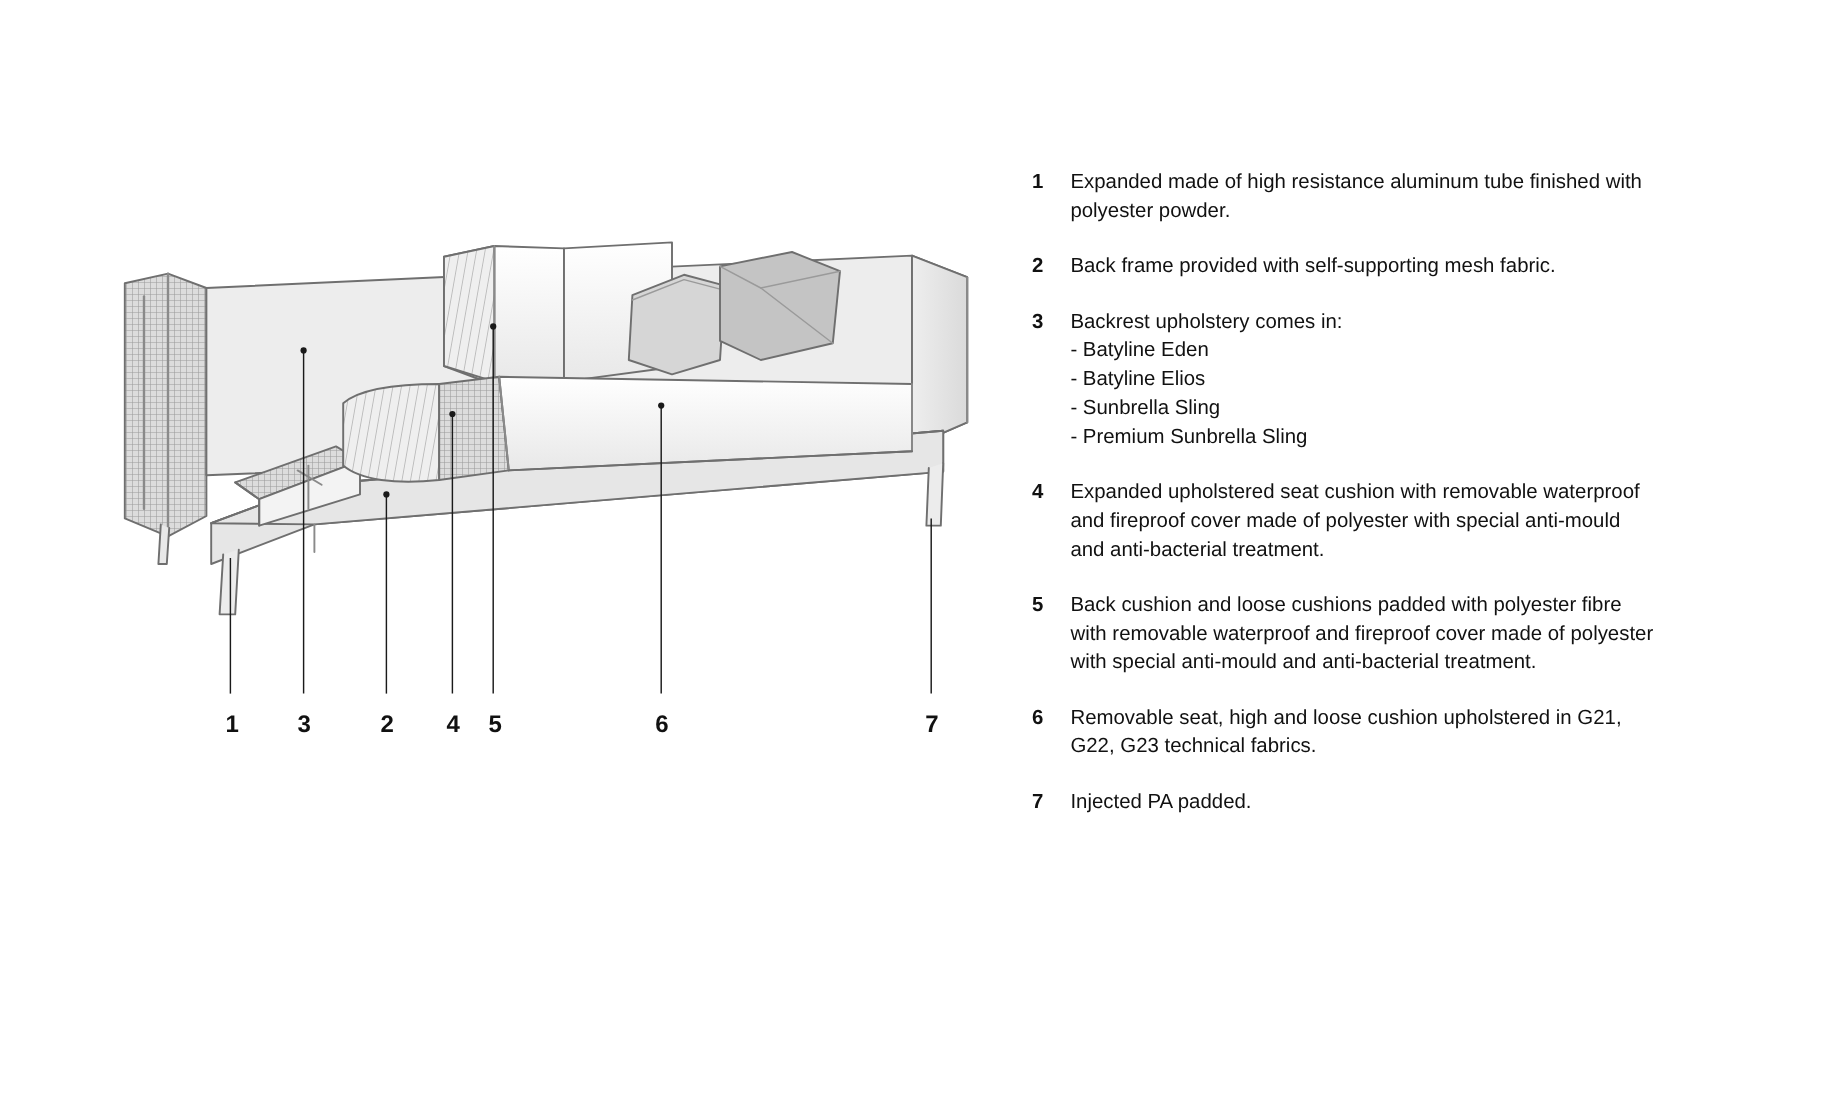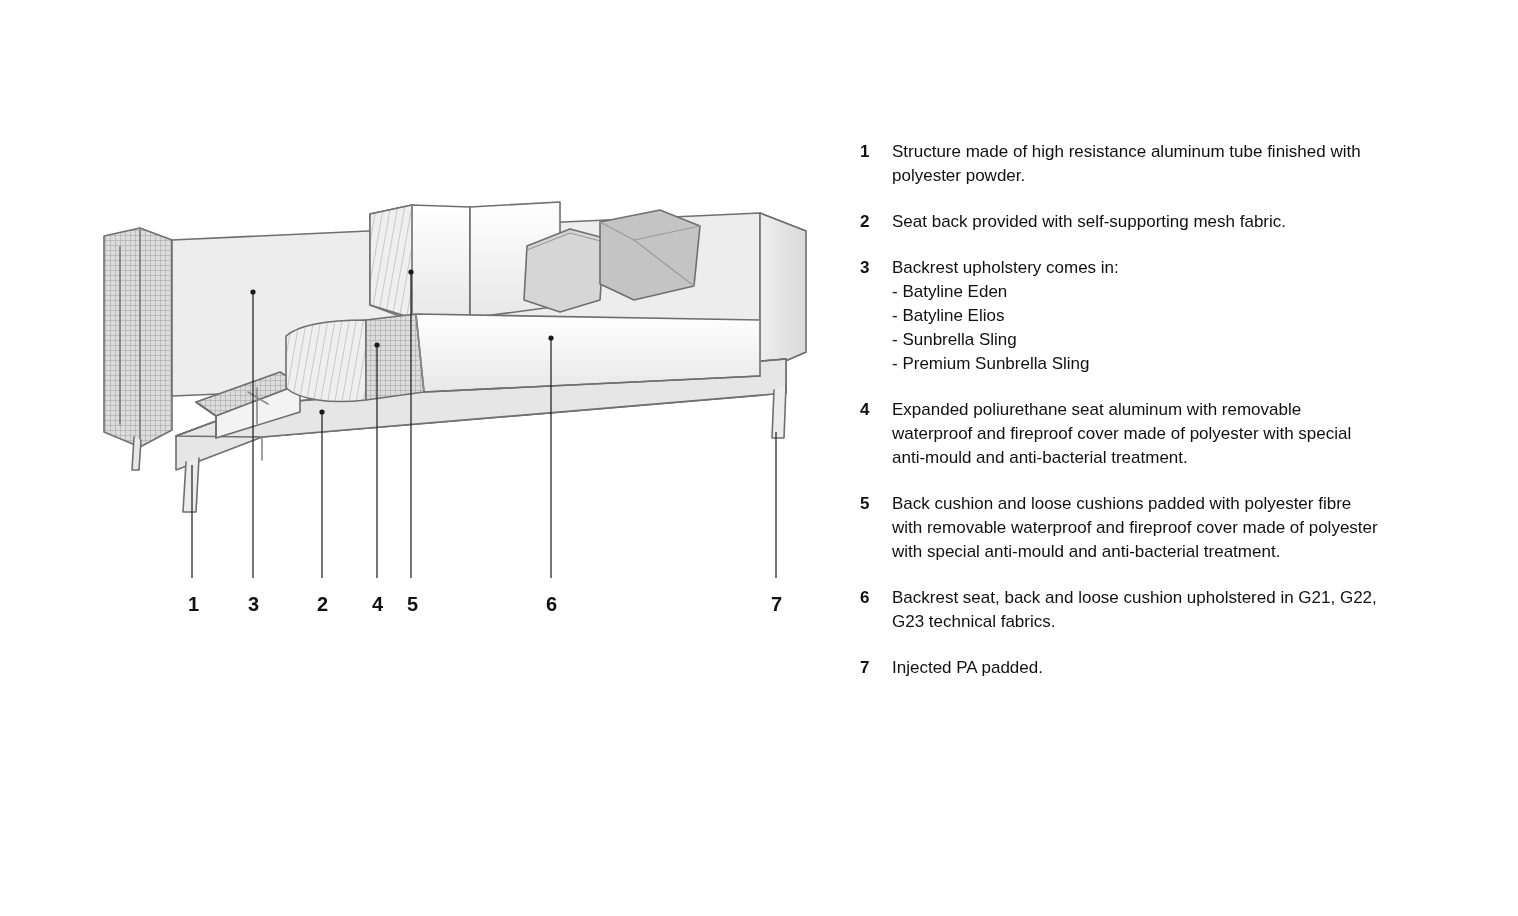--- a/index.html
+++ b/index.html
@@ -189,50 +189,50 @@
   <span class="callout-number" style="left:372px; top:593px;">4</span>
   <span class="callout-number" style="left:407px; top:593px;">5</span>
   <span class="callout-number" style="left:546px; top:593px;">6</span>
   <span class="callout-number" style="left:771px; top:593px;">7</span>
 </div>
 
 <div id="legend-panel">
 
   <div class="legend-item">
     <div class="legend-num">1</div>
-    <div class="legend-text">Structure made of high resistance aluminum tube finished with polyester powder.</div>
+    <div class="legend-text">Expanded made of high resistance aluminum tube finished with polyester powder.</div>
   </div>
 
   <div class="legend-item">
     <div class="legend-num">2</div>
-    <div class="legend-text">Seat back provided with self-supporting mesh fabric.</div>
+    <div class="legend-text">Back frame provided with self-supporting mesh fabric.</div>
   </div>
 
   <div class="legend-item">
     <div class="legend-num">3</div>
     <div class="legend-text">Backrest upholstery comes in:
 - Batyline Eden
 - Batyline Elios
 - Sunbrella Sling
 - Premium Sunbrella Sling</div>
   </div>
 
   <div class="legend-item">
     <div class="legend-num">4</div>
-    <div class="legend-text">Expanded poliurethane seat aluminum with removable waterproof and fireproof cover made of polyester with special anti-mould and anti-bacterial treatment.</div>
+    <div class="legend-text">Expanded upholstered seat cushion with removable waterproof and fireproof cover made of polyester with special anti-mould and anti-bacterial treatment.</div>
   </div>
 
   <div class="legend-item">
     <div class="legend-num">5</div>
     <div class="legend-text">Back cushion and loose cushions padded with polyester fibre with removable waterproof and fireproof cover made of polyester with special anti-mould and anti-bacterial treatment.</div>
   </div>
 
   <div class="legend-item">
     <div class="legend-num">6</div>
-    <div class="legend-text">Backrest seat, back and loose cushion upholstered in G21, G22, G23 technical fabrics.</div>
+    <div class="legend-text">Removable seat, high and loose cushion upholstered in G21, G22, G23 technical fabrics.</div>
   </div>
 
   <div class="legend-item">
     <div class="legend-num">7</div>
     <div class="legend-text">Injected PA padded.</div>
   </div>
 
 </div>
 
 </body></html>

